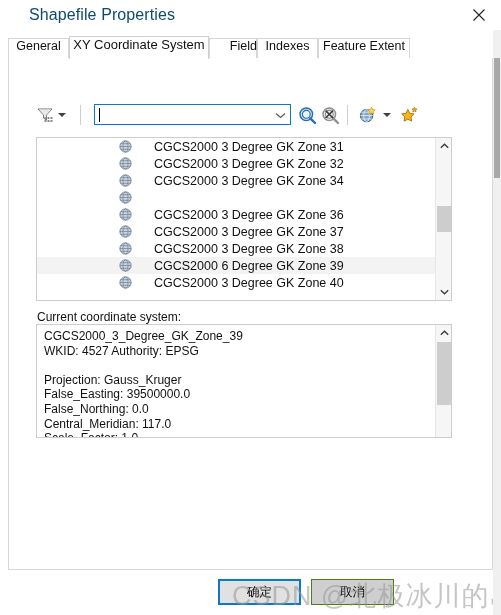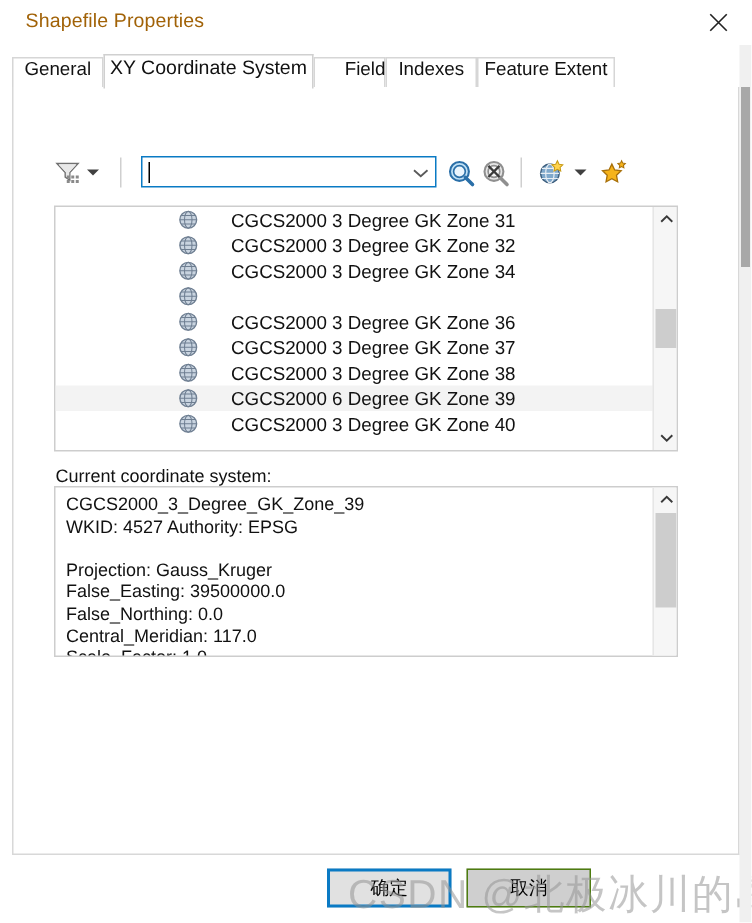--- a/index.html
+++ b/index.html
@@ -31,24 +31,24 @@
     position: absolute;
     left: 0; top: 0;
     width: 501px;
     height: 30px;
     background: #ffffff;
     display: flex;
     align-items: center;
   }
   .title-text {
     position: absolute;
-    left: 17px;
+    left: 29px;
     top: 6px;
-    font-size: 13px;
-    color: #a16207;
+    font-size: 16px;
+    color: #0c4a6e;
     letter-spacing: 0.1px;
     white-space: nowrap;
   }
   .close-btn {
     position: absolute;
     right: 0; top: 0;
     width: 45px;
     height: 30px;
     display: flex;
     align-items: center;

